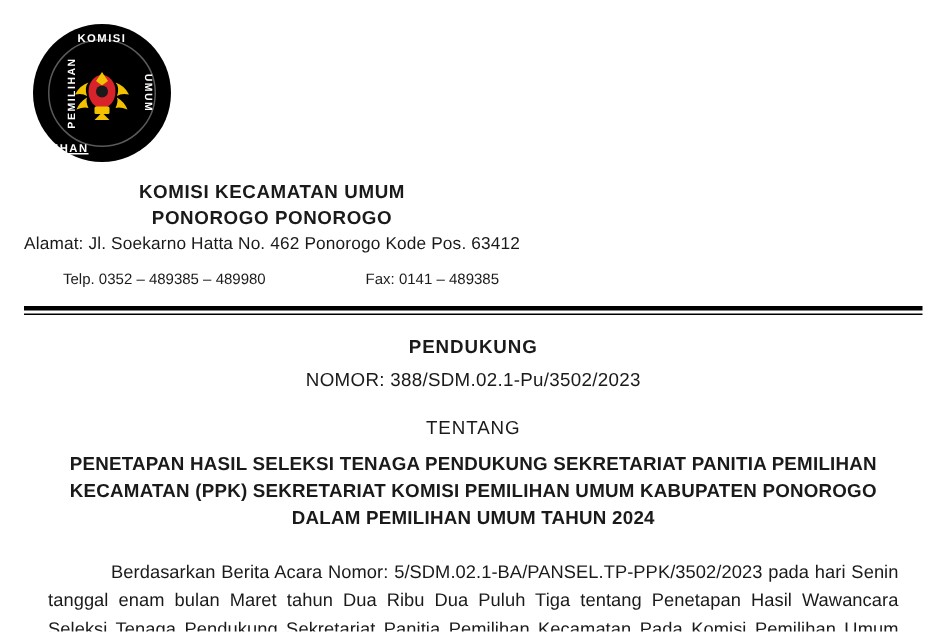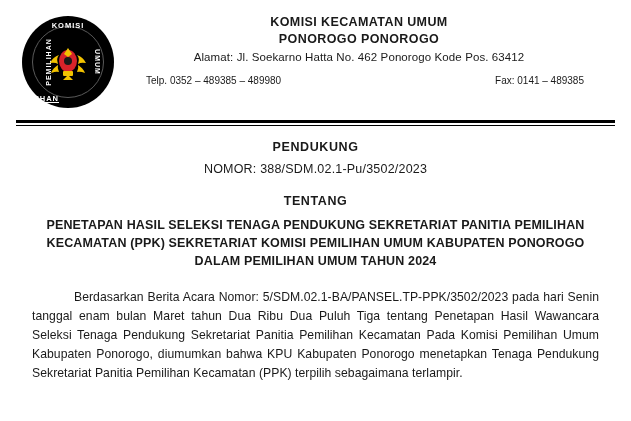--- a/index.html
+++ b/index.html
@@ -19,22 +19,23 @@
     width: 631px;
     height: 421px;
     box-sizing: border-box;
     padding: 0;
   }
 
   
   .letterhead {
     display: flex;
     align-items: flex-start;
-    padding: 14px 27px 6px 16px;
+    padding: 14px 14px 6px 16px;
     box-sizing: border-box;
+    flex-direction: column;
   }
   .logo-wrap {
     width: 104px;
     flex: 0 0 104px;
     display: flex;
     justify-content: center;
     align-items: flex-start;
     padding-top: 2px;
   }
   .logo {
@@ -153,21 +154,21 @@
     font-weight: bold;
     letter-spacing: 0.6px;
   }
   .t-nomor {
     font-size: 12.5px;
     margin-top: 8px;
     letter-spacing: 0.2px;
   }
   .t-tentang {
     font-size: 12.5px;
-    font-weight: bold;
+    font-weight: normal;
     margin-top: 18px;
     letter-spacing: 0.6px;
   }
   .t-judul {
     font-size: 12.5px;
     font-weight: bold;
     margin-top: 8px;
     line-height: 1.45;
     letter-spacing: 0.15px;
     padding: 0 2px;

